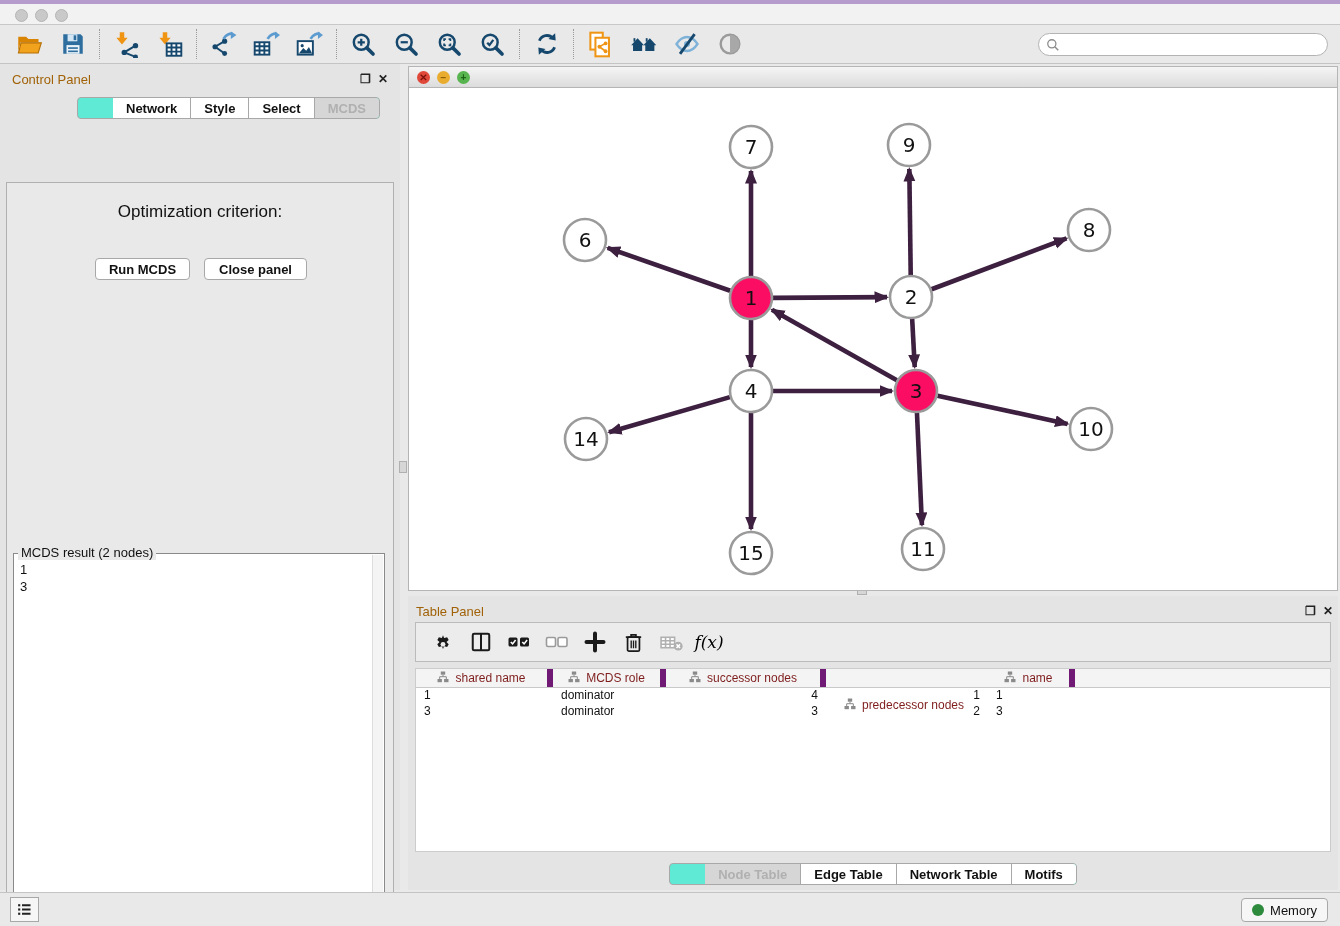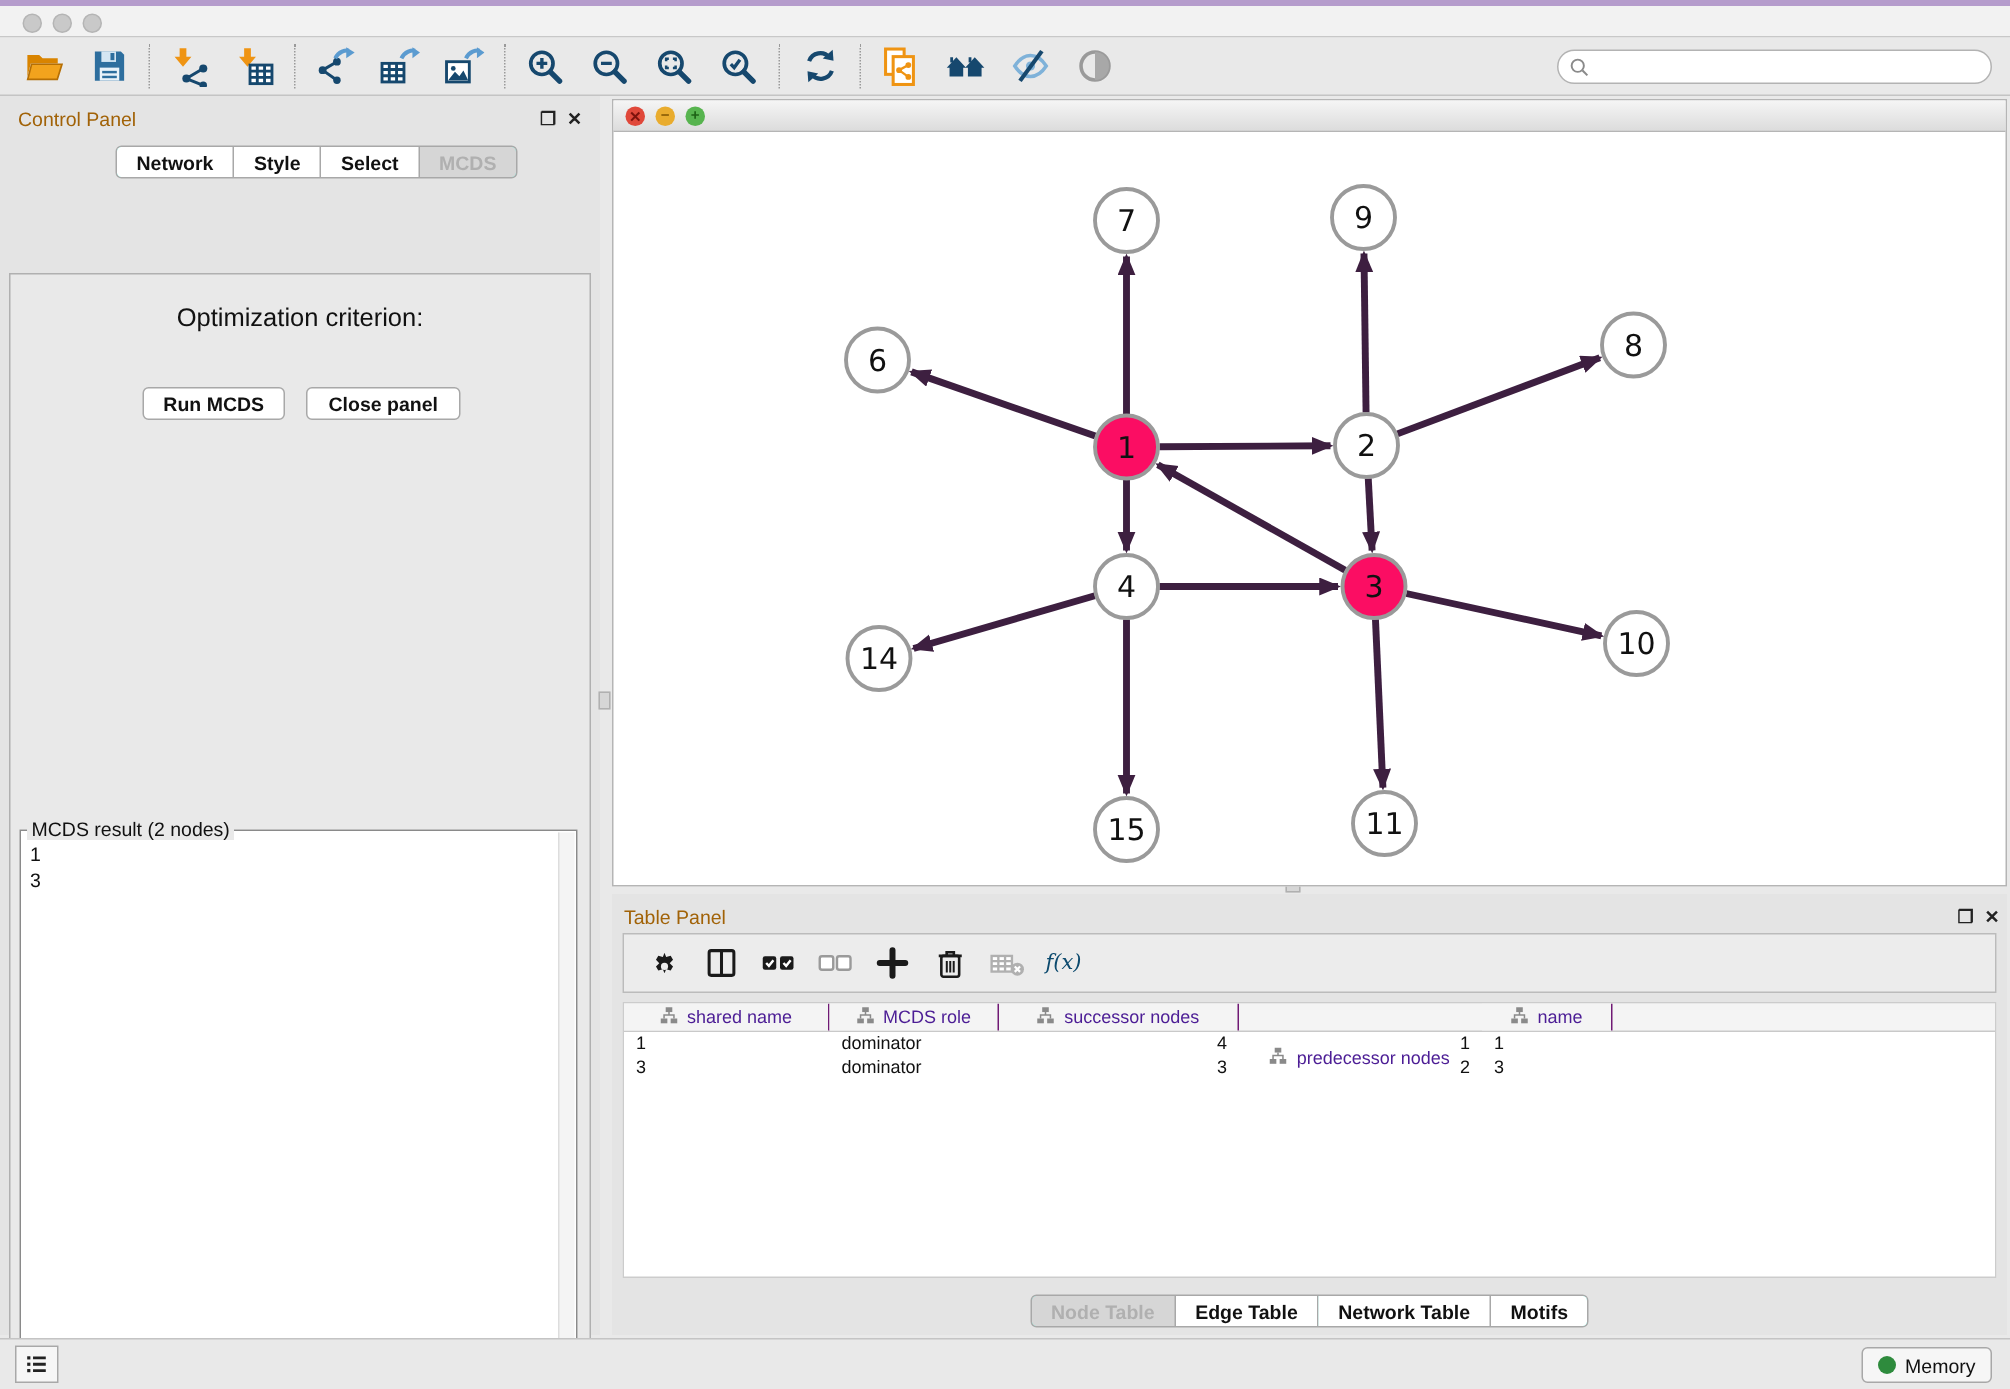--- a/index.html
+++ b/index.html
@@ -23,21 +23,21 @@
   #search-wrap { position:absolute; right:12px; top:8px; width:290px; height:23px; background:#fff;
                  border:1px solid #b3b3b3; border-radius:12px; display:flex; align-items:center; }
   #search-input { border:none; outline:none; background:transparent; flex:1; font-size:12px; height:100%; }
   .mag { margin:0 4px 0 7px; }
 
   
   #control-panel { position:absolute; left:0; top:64px; width:400px; height:826px; background:#e4e4e4; }
   .panel-title { position:absolute; left:12px; top:8px; font-size:13px; color:#a16207; }
   .panel-ctl { position:absolute; top:8px; font-weight:bold; color:#222; font-size:12px; }
   .tabbar { position:absolute; display:flex; border:1px solid #a8a8a8; border-radius:4px; overflow:hidden;
-            background:#5eead4; height:22px; }
+            background:#5eead4; height:22px;padding-left:35px; }
   .tab { padding:0 13px; display:flex; align-items:center; font-size:13px; font-weight:bold;
          border-right:1px solid #a8a8a8; background:#fff; color:#111; white-space:nowrap; }
   .tab:last-child { border-right:none; }
   .tab.active { background:#d6d6d6; color:#b0b0b0; }
   #cp-inner { position:absolute; left:6px; top:118px; width:388px; height:758px;
               border:1px solid #b0b0b0; background:#e9e9e9; }
   #opt-label { position:absolute; top:19px; width:100%; text-align:center; font-size:17px; }
   #criterion { position:absolute; left:38px; top:40px; width:310px; height:22px; background:#fff;
                border:1px solid #a8a8a8; border-radius:4px; display:flex; align-items:center;
                padding:0 6px; font-size:13px; }
@@ -66,26 +66,26 @@
   .grip { position:absolute; background:#d6d6d6; border:1px solid #b0b0b0; }
 
   
   #table-panel { position:absolute; left:408px; top:596px; width:930px; height:294px; background:#e4e4e4; }
   #tp-toolbar { position:absolute; left:7px; top:26px; width:916px; height:40px; background:#ececec;
                 border:1px solid #bbb; display:flex; align-items:center; padding-left:8px; }
   .tpi { width:38px; height:36px; display:flex; align-items:center; justify-content:center; }
   #tbl { position:absolute; left:7px; top:72px; width:916px; height:184px; background:#fff;
          border:1px solid #ccc; overflow:hidden; }
   #thead { display:flex; height:19px; background:#f4f4f4; border-bottom:1px solid #c9c9c9; }
-  .th { display:flex; align-items:center; justify-content:center; gap:6px; font-size:12px; color:#4c1d95;
-        border-right:1px solid #701a75; background:#f4f4f4; }
+  .th { display:flex; align-items:center; justify-content:center; gap:6px; font-size:12px; color:#7f1d1d;
+        border-right:6px solid #701a75; background:#f4f4f4; }
   .trow { display:flex; height:16px; font-size:12px; }
   .td { padding:0 8px; white-space:nowrap; overflow:hidden; }
   #bottom-tabbar { position:absolute; left:0; top:267px; width:100%; display:flex; justify-content:center; }
-  #fx-label { font-family:"DejaVu Serif", serif; font-style:italic; color:#0c4a6e; font-size:14px; }
+  #fx-label { font-family:"DejaVu Serif", serif; font-style:italic; color:#000000; font-size:17px; }
 
   
   #statusbar { position:absolute; left:0; top:892px; width:1340px; height:34px; background:#e9e9e9;
                border-top:1px solid #c4c4c4; }
   #list-btn { position:absolute; left:10px; top:4px; width:29px; height:25px; background:#f6f6f6;
               border:1px solid #a8a8a8; display:flex; align-items:center; justify-content:center; }
   #memory-btn { position:absolute; right:12px; top:5px; height:24px; padding:0 10px; background:#f6f6f6;
                 border:1px solid #a8a8a8; border-radius:4px; display:flex; align-items:center; gap:6px;
                 font-size:13px; }
   #memory-dot { width:12px; height:12px; border-radius:50%; background:#2e8b3d; }

